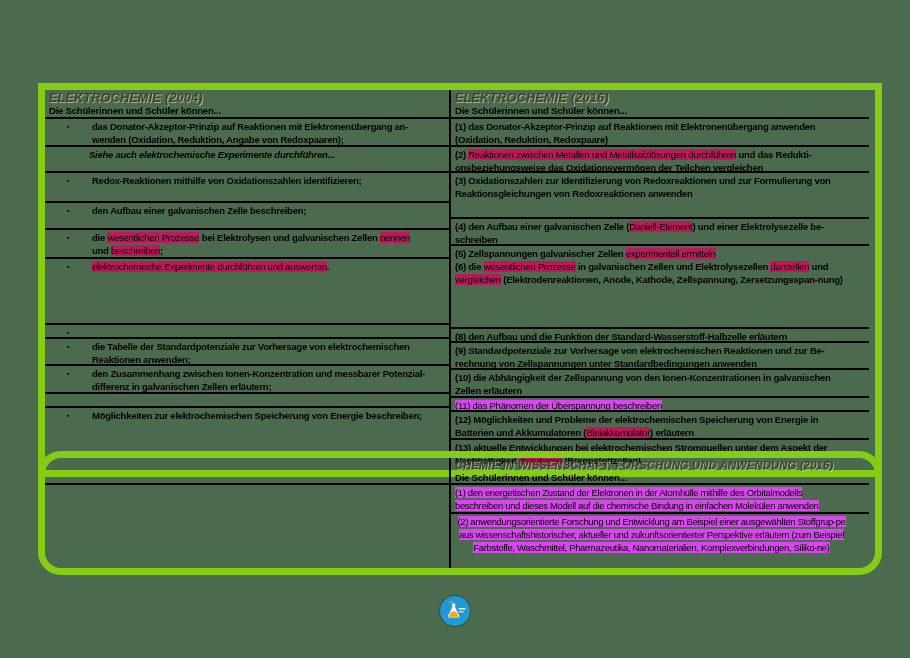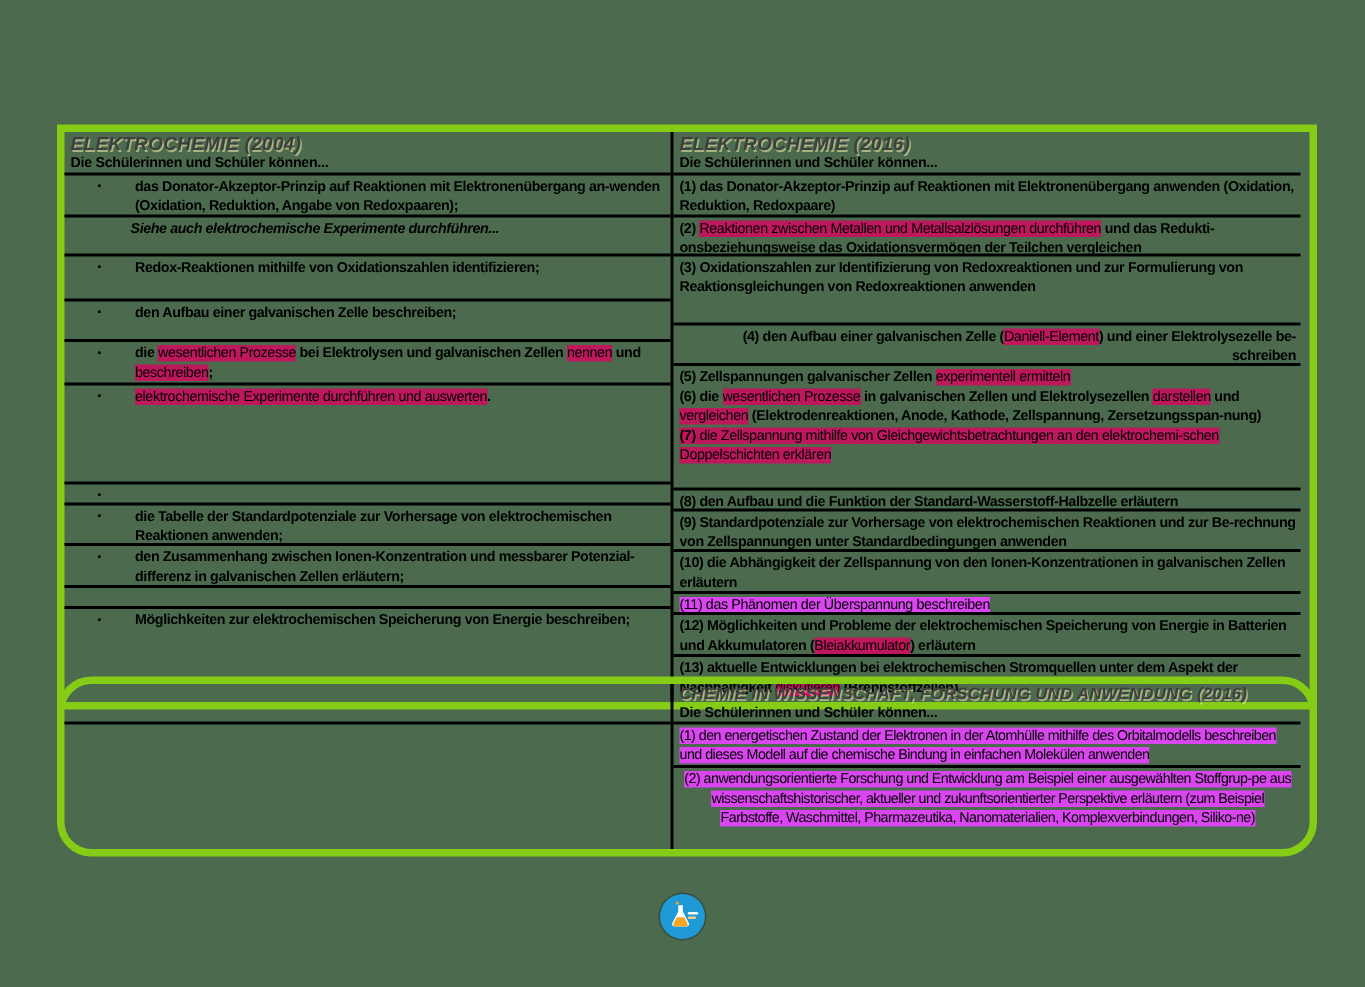--- a/index.html
+++ b/index.html
@@ -1,27 +1,27 @@
 <!DOCTYPE html>
 <html><head>
 <meta charset="utf-8">
 <style>
   html,body{margin:0;padding:0;background:#4b6a4e;}
   #page{position:relative;width:910px;height:658px;background:#4b6a4e;overflow:hidden;
         font-family:"Liberation Sans",sans-serif;}
-  .tbl{position:absolute;border:5px solid #84cc16;display:flex;}
+  .tbl{position:absolute;border:7px solid #84cc16;display:flex;}
   #table1{left:38px;top:83px;width:830px;}
   #table2{left:38px;top:451px;width:830px;border-radius:23px;}
   .col{display:flex;flex-direction:column;}
   .col.left{width:404px;}
   .col.right{width:418px;border-left:2px solid #000;}
   .cell{box-sizing:border-box;border-bottom:2px solid #000;overflow:hidden;padding-top:1px;}
   .col .cell:last-child{border-bottom:none;}
   .para{font-size:9.5px;line-height:13px;font-weight:bold;color:#000;
-        letter-spacing:-0.25px;padding:0 3px 0 4px;}
+        letter-spacing:-0.25px;padding:0 21px 0 4px;}
   .col.left .para{padding-left:47px;position:relative;}
   .col.left .para.noindent{padding-left:44px;}
   .bul{position:absolute;left:22px;top:0;font-size:7px;line-height:13px;}
   .hl-y{background:#be185d;}
   .hl-g{background:#d946ef;}
   .rg{font-weight:normal;}
   .it{font-style:italic;}
   .hdr-title{font-size:12.5px;font-weight:bold;font-style:italic;color:#3f3f3f;
              text-shadow:1px 1px 0 rgba(240,240,170,0.55);padding:0 4px;
              letter-spacing:0.3px;line-height:14px;white-space:nowrap;}
@@ -82,27 +82,26 @@
         </div>
         <div class="cell" style="height: 28px;">
           <div class="para"><span>(1) das Donator-Akzeptor-Prinzip auf Reaktionen mit Elektronenübergang anwenden (Oxidation, Reduktion, Redoxpaare)</span></div>
         </div>
         <div class="cell" style="height: 26px;">
           <div class="para"><span>(2) </span><span class="hl-y rg">Reaktionen zwischen Metallen und Metallsalzlösungen durchführen</span><span> und das Redukti-onsbeziehungsweise das Oxidationsvermögen der Teilchen vergleichen</span></div>
         </div>
         <div class="cell" style="height: 46px;">
           <div class="para"><span>(3) Oxidationszahlen zur Identifizierung von Redoxreaktionen und zur Formulierung von Reaktionsgleichungen von Redoxreaktionen anwenden</span></div>
         </div>
-        <div class="cell" style="height: 27px; text-align: right;">
+        <div class="cell" style="height: 27px;">
           <div class="para"><span>(4) den Aufbau einer galvanischen Zelle (</span><span class="hl-y rg">Daniell-Element</span><span>) und einer Elektrolysezelle be-schreiben</span></div>
         </div>
         <div class="cell" style="height: 83px;">
           <div class="para"><span>(5) Zellspannungen galvanischer Zellen </span><span class="hl-y rg">experimentell ermitteln</span></div>
           <div class="para"><span>(6) die </span><span class="hl-y rg">wesentlichen Prozesse</span><span> in galvanischen Zellen und Elektrolysezellen </span><span class="hl-y rg">darstellen</span><span> und </span><span class="hl-y rg">vergleichen</span><span> (Elektrodenreaktionen, Anode, Kathode, Zellspannung, Zersetzungsspan-nung)</span></div>
-          <div class="para"><span class="hl-y">(7)</span><span class="hl-y rg"> die Zellspannung mithilfe von Gleichgewichtsbetrachtungen an den elektrochemi-schen Doppelschichten erklären</span></div>
         </div>
         <div class="cell" style="height: 14px;">
           <div class="para"><span>(8) den Aufbau und die Funktion der Standard-Wasserstoff-Halbzelle erläutern</span></div>
         </div>
         <div class="cell" style="height: 27px;">
           <div class="para"><span>(9) Standardpotenziale zur Vorhersage von elektrochemischen Reaktionen und zur Be-rechnung von Zellspannungen unter Standardbedingungen anwenden</span></div>
         </div>
         <div class="cell" style="height: 28px;">
           <div class="para"><span>(10) die Abhängigkeit der Zellspannung von den Ionen-Konzentrationen in galvanischen Zellen erläutern</span></div>
         </div>

